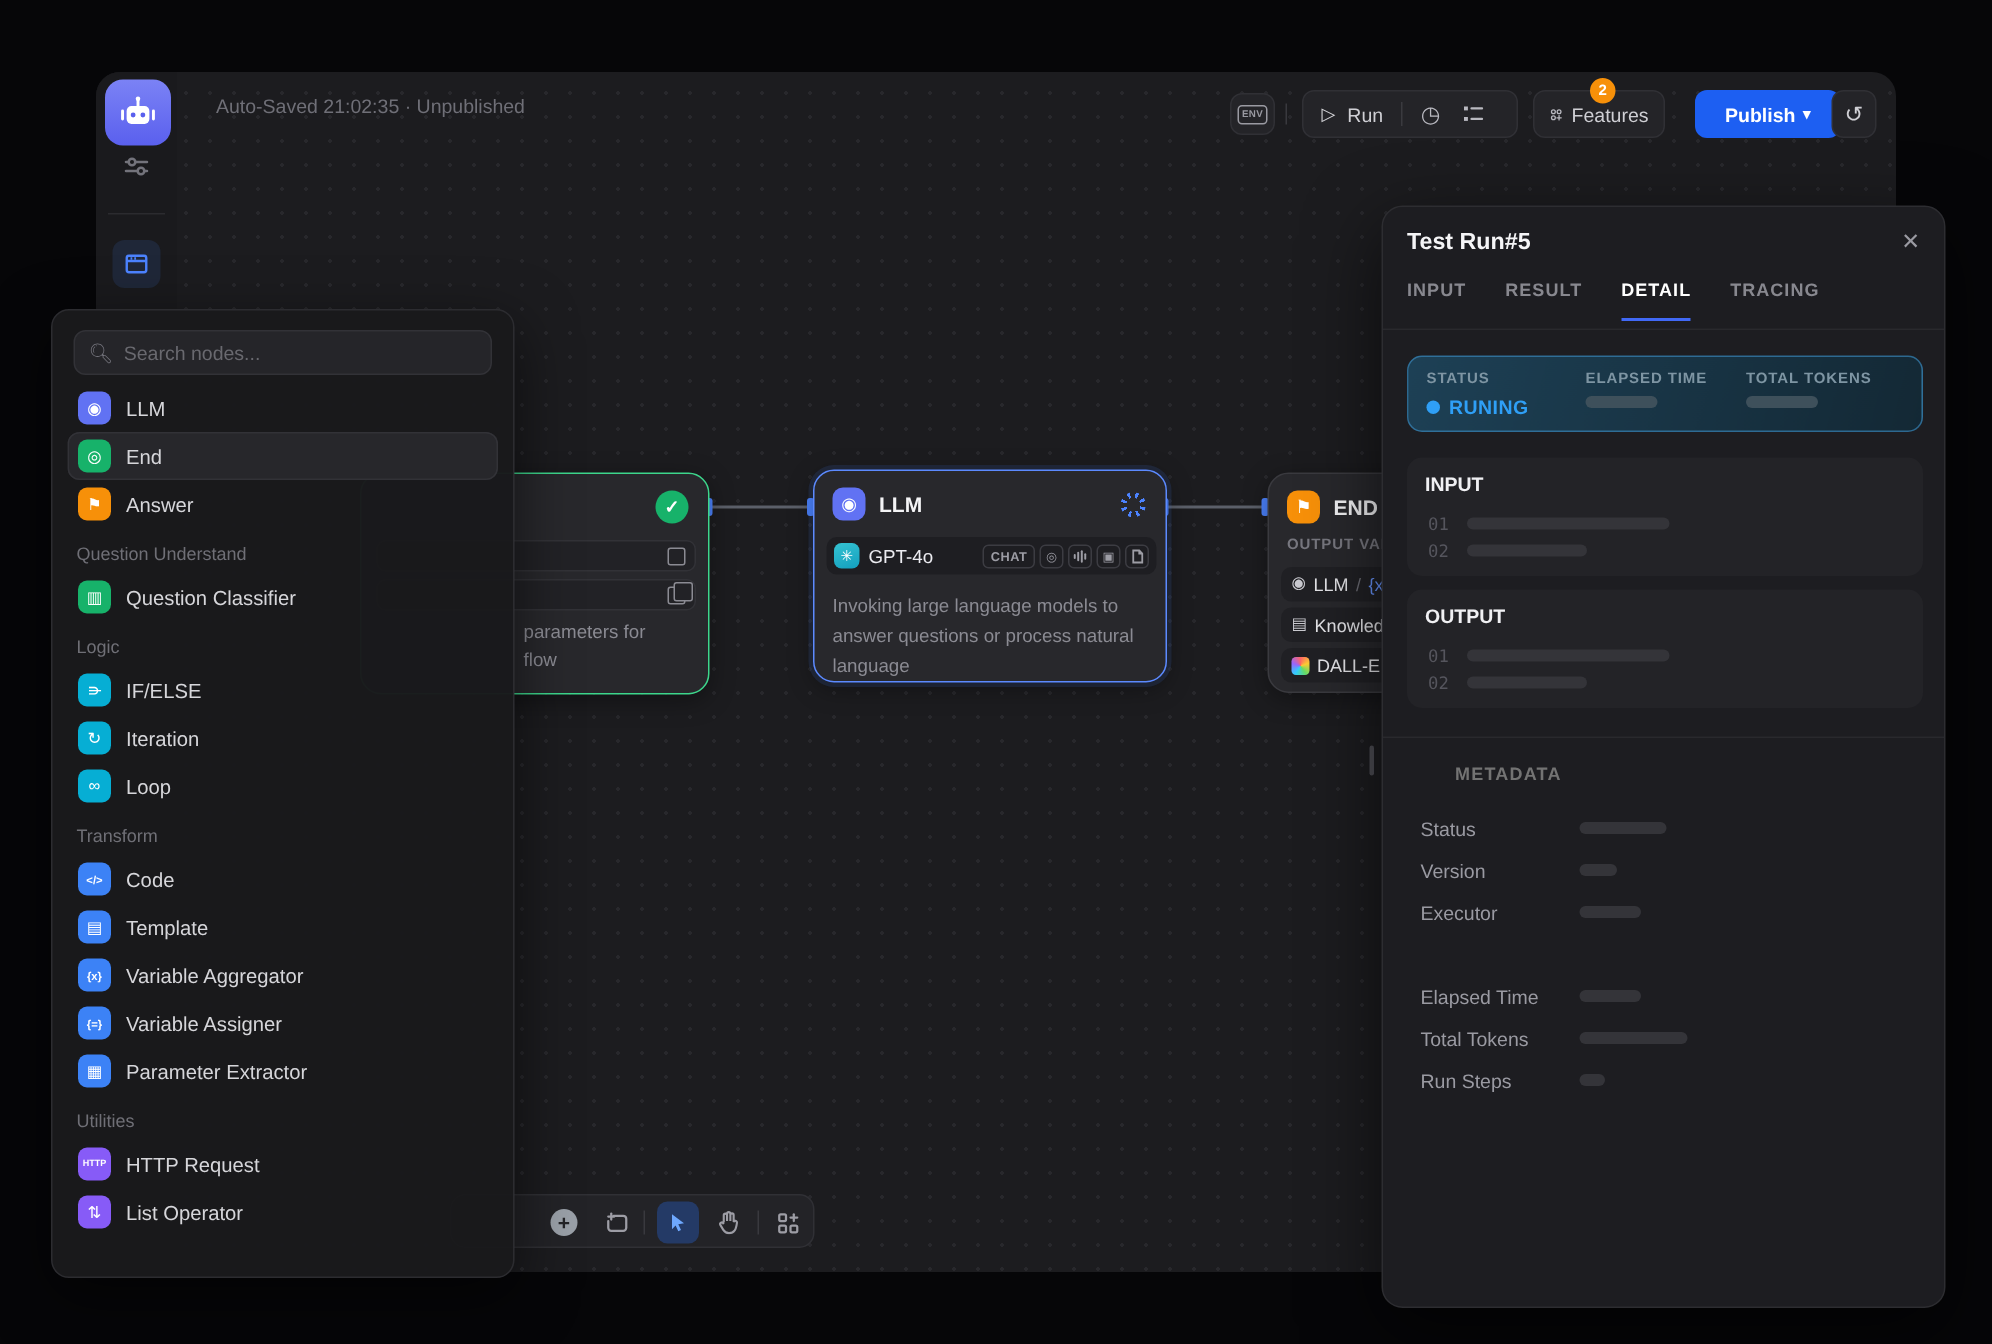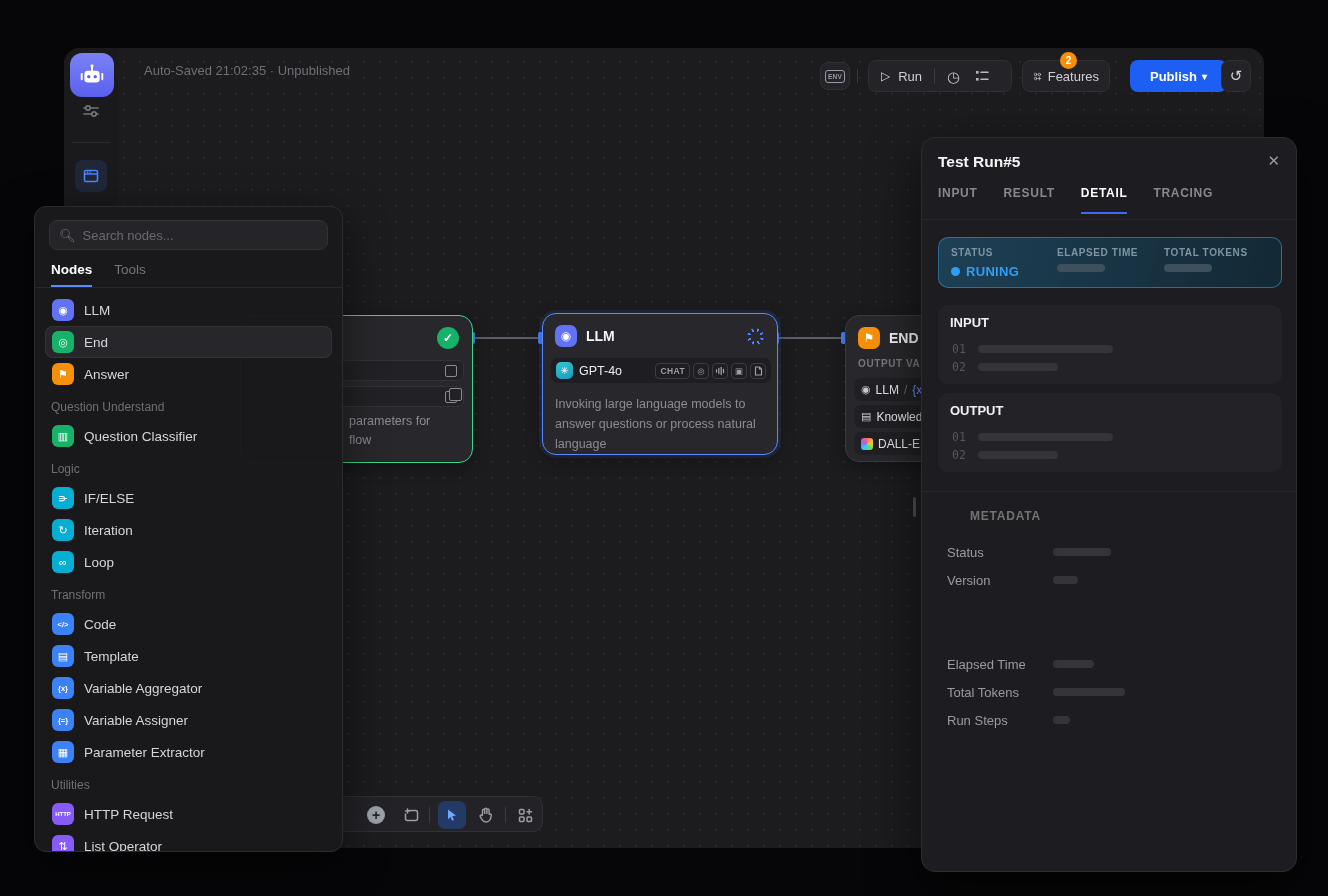--- a/index.html
+++ b/index.html
@@ -350,24 +350,20 @@
       </svg>
     </div>
   </div>
 </div>
 
 <div class="abs node-panel">
   <div class="search-box">
     <span class="search-glyph">🔍︎</span>
     <input class="search-input" placeholder="Search nodes..." style="">
   </div>
-  <div class="np-tabs">
-    <span class="np-tab active">Nodes</span>
-    <span class="np-tab">Tools</span>
-  </div>
   <div class="np-list">
     <div class="np-item">
       <span class="ic ic-indigo">◉</span>
       <span class="label">LLM</span>
     </div>
     <div class="np-item hover">
       <span class="ic ic-green">◎</span>
       <span class="label">End</span>
     </div>
     <div class="np-item">
@@ -503,20 +499,24 @@
   <div class="abs md-title">METADATA</div>
 
   <div class="md-row" style="top:400px;">
     <span class="md-label">Status</span>
     <span class="skel" style="width:58px;"></span>
   </div>
   <div class="md-row" style="top:428px;">
     <span class="md-label">Version</span>
     <span class="skel" style="width:25px;"></span>
   </div>
+  <div class="md-row" style="top:456px;">
+    <span class="md-label">Executor</span>
+    <span class="skel" style="width:41px;"></span>
+  </div>
   <div class="md-row" style="top:512px;">
     <span class="md-label">Elapsed Time</span>
     <span class="skel" style="width:41px;"></span>
   </div>
   <div class="md-row" style="top:540px;">
     <span class="md-label">Total Tokens</span>
     <span class="skel" style="width:72px;"></span>
   </div>
   <div class="md-row" style="top:568px;align-items:center;">
     <span class="md-label">Run Steps</span>

